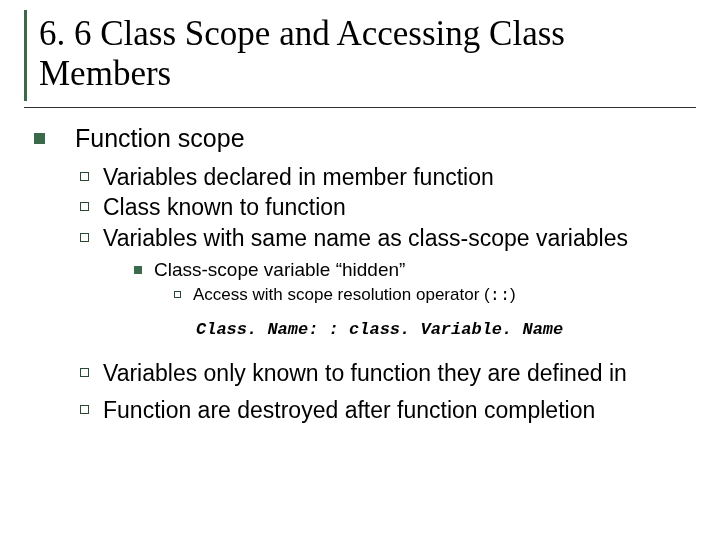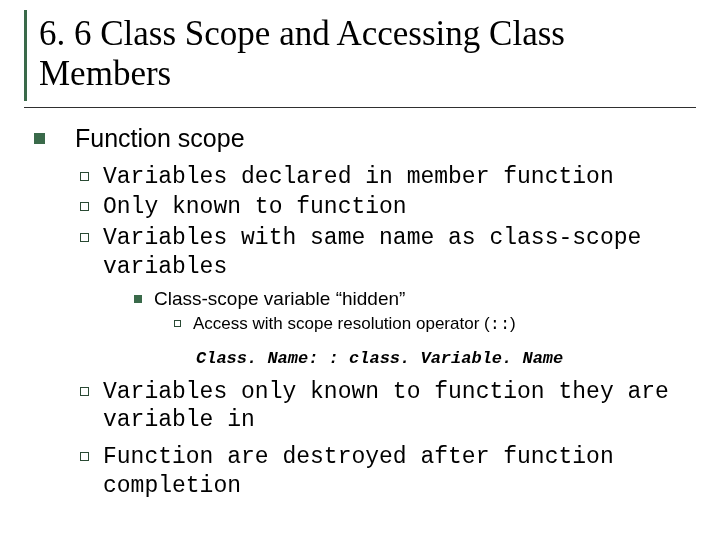--- a/index.html
+++ b/index.html
@@ -62,21 +62,21 @@
   .lvl2 .bullet {
     width: 9px;
     height: 9px;
     border: 1px solid #2a4a34;
     margin-top: 9px;
     margin-right: 14px;
     flex: 0 0 auto;
     box-sizing: border-box;
   }
   .lvl2 .txt {
-    font-family: Liberation Mono, monospace;
+    font-family: Liberation Sans, sans-serif;
     font-size: 23px;
     line-height: 1.25;
   }
   .lvl3 {
     display: flex;
     align-items: flex-start;
     margin-left: 110px;
     margin-top: 6px;
     margin-bottom: 4px;
   }
@@ -115,21 +115,21 @@
     font-family: "Courier New", Courier, monospace;
     font-size: 17px;
   }
   .code-line {
     font-family: "Courier New", Courier, monospace;
     font-style: italic;
     font-weight: bold;
     font-size: 17px;
     margin-left: 172px;
     margin-top: 4px;
-    margin-bottom: 10px;
+    margin-bottom: 20px;
   }
   .spacer-sm { height: 6px; }
 </style>
 </head>
 <body>
 
 <div class="slide">
 
   <div class="title-wrap">
     <div class="title">6. 6 Class Scope and Accessing Class Members</div>
@@ -140,21 +140,21 @@
     <span class="bullet"></span>
     <span class="txt">Function scope</span>
   </div>
 
   <div class="lvl2">
     <span class="bullet"></span>
     <span class="txt">Variables declared in member function</span>
   </div>
   <div class="lvl2">
     <span class="bullet"></span>
-    <span class="txt">Only known to function</span>
+    <span class="txt">Class known to function</span>
   </div>
   <div class="lvl2">
     <span class="bullet"></span>
     <span class="txt">Variables with same name as class-scope variables</span>
   </div>
 
   <div class="lvl3">
     <span class="bullet"></span>
     <span class="txt">Class-scope variable “hidden”</span>
   </div>
@@ -163,21 +163,21 @@
     <span class="bullet"></span>
     <span class="txt">
       <span>Access with scope resolution operator (</span><span class="code-inline">::</span><span>)</span>
     </span>
   </div>
 
   <div class="code-line">Class. Name: : class. Variable. Name</div>
 
   <div class="lvl2">
     <span class="bullet"></span>
-    <span class="txt">Variables only known to function they are variable in</span>
+    <span class="txt">Variables only known to function they are defined in</span>
   </div>
   <div class="spacer-sm"></div>
   <div class="lvl2">
     <span class="bullet"></span>
     <span class="txt">Function are destroyed after function completion</span>
   </div>
 
 </div>
 
 </body></html>

